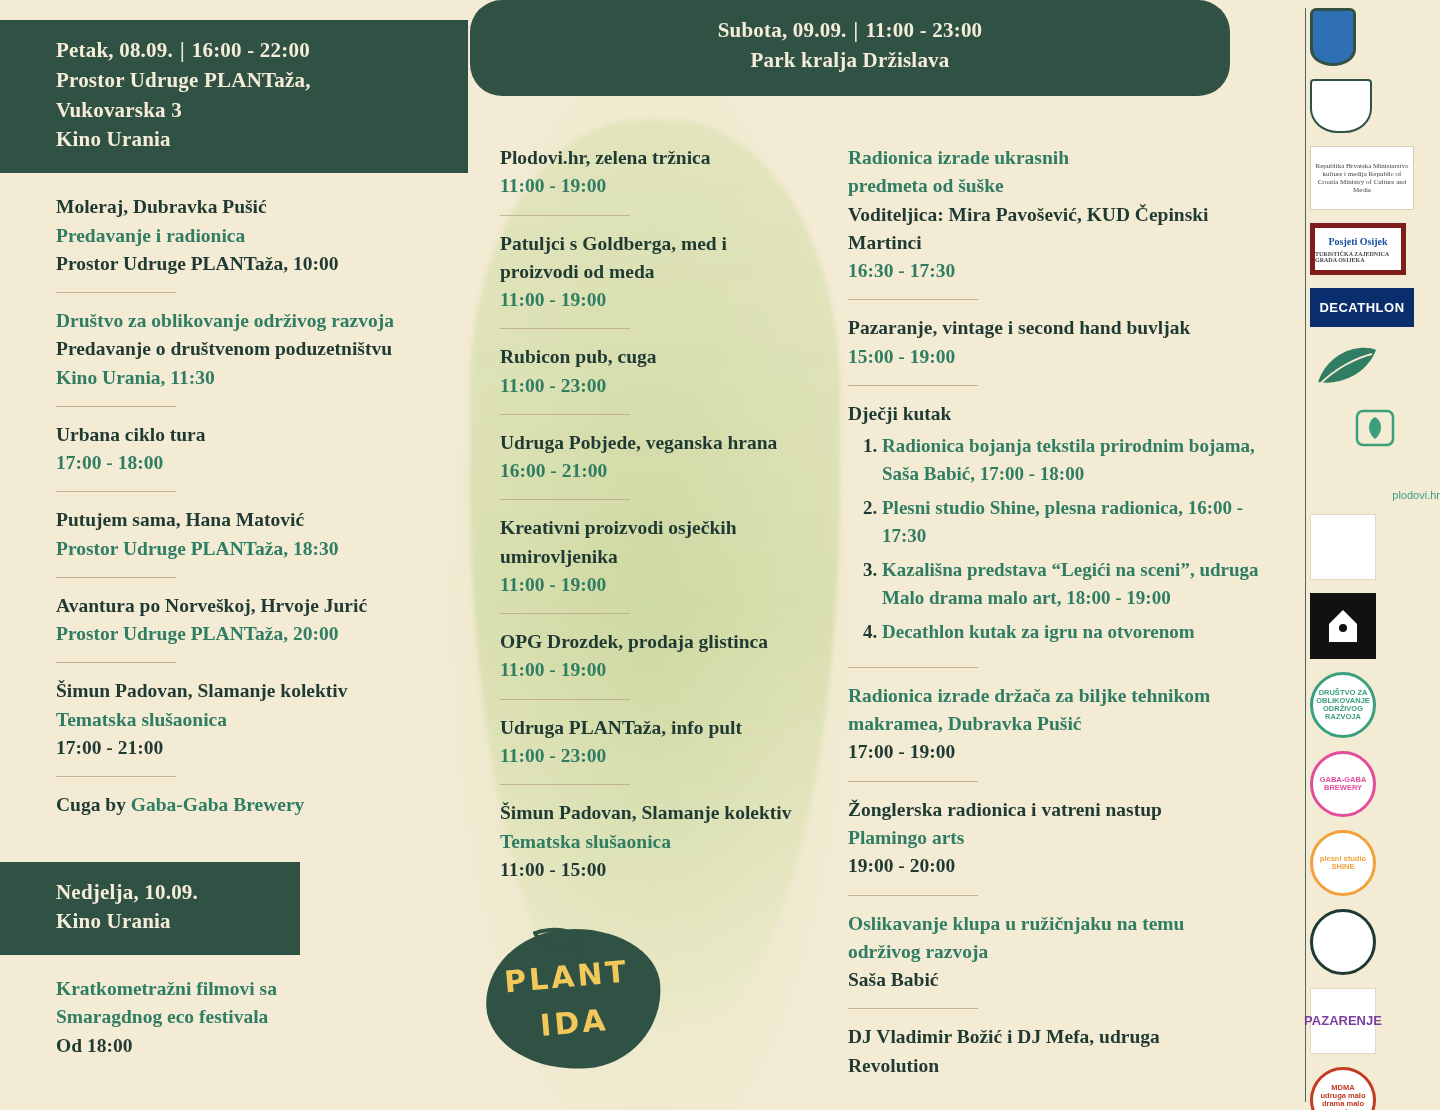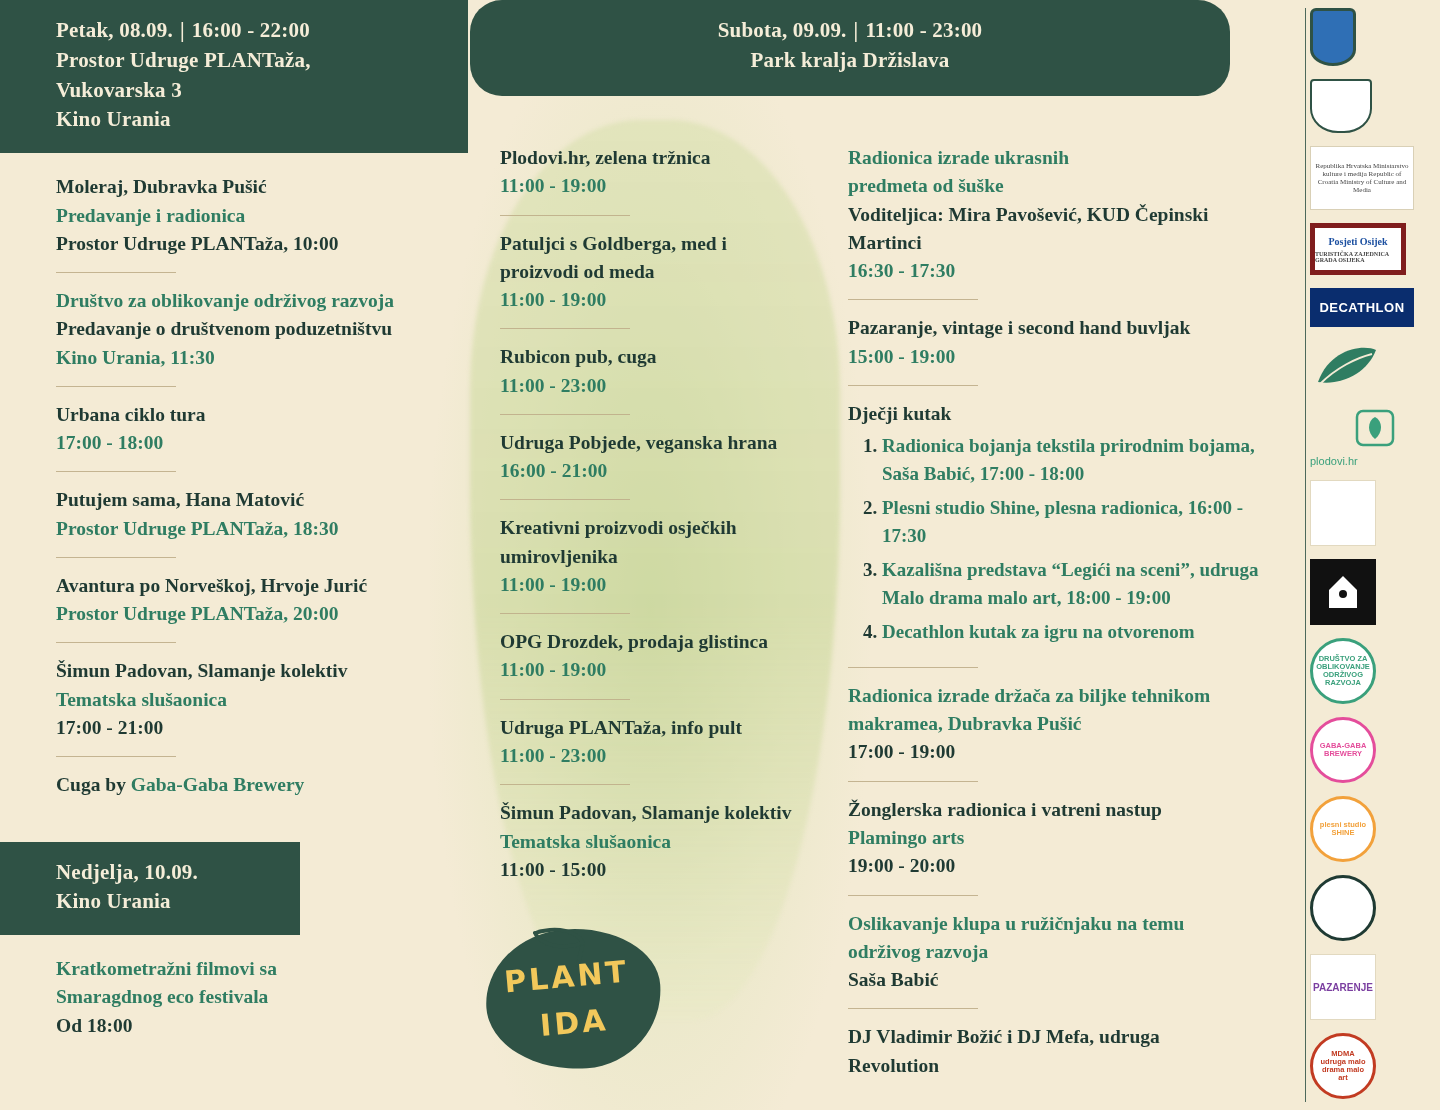--- a/index.html
+++ b/index.html
@@ -58,21 +58,21 @@
   .hdr-dark.center { text-align: center; padding: 16px 20px 20px 20px; }
   .hdr-line {
     font-weight: bold;
     font-size: 21px;
     line-height: 1.42;
     letter-spacing: .2px;
   }
   .hdr-sep { padding: 0 7px; font-weight: bold; }
 
   
-  #left-header { width: 468px; }
+  #left-header { width: 468px; margin-top: 20px; }
   #mid-header  { width: 760px; position: absolute; left: 470px; top: 0; border-radius: 32px; }
 
   
   .items { padding: 0; }
   .item {
     padding: 14px 0 14px 0;
   }
   .item-line {
     font-size: 19.5px;
     font-weight: bold;
@@ -156,23 +156,24 @@
     transform: rotate(12deg);
   }
 
   
   .logo {
     margin: 0 auto 13px auto;
     position: relative;
   }
   .logo-label {
     font-size: 8px;
-    text-align: left;
+    text-align: right;
     color: #2f5245;
     font-family: "Liberation Sans", sans-serif;
+    margin-top: 34px;
   }
   #col-logos { padding-top: 8px; }
 
   .shield {
     width: 46px; height: 58px;
     background: #2f6fb5;
     border: 3px solid #2f5245;
     border-radius: 6px 6px 50% 50% / 6px 6px 28% 28%;
     display:flex; align-items:center; justify-content:center;
     color: #fff; font-size: 9px;
@@ -207,21 +208,21 @@
   .circle-logo {
     width: 66px; height: 66px; border-radius: 50%;
     display:flex; align-items:center; justify-content:center;
     font-size: 9px; text-align:center; font-weight: bold;
     font-family: "Liberation Sans", sans-serif;
     line-height: 1.1;
   }
   .square-logo {
     width: 66px; height: 66px;
     display:flex; align-items:center; justify-content:center;
-    font-size: 10px; text-align:center; font-weight: bold;
+    font-size: 13px; text-align:center; font-weight: bold;
     font-family: "Liberation Sans", sans-serif;
     line-height: 1.1;
   }
   .leaf-logo { width: 74px; height: 52px; display:flex; align-items:center; justify-content:center; }
 </style>
 </head>
 <body>
 
 <div id="page">
   <div id="bg-illustration"></div>

